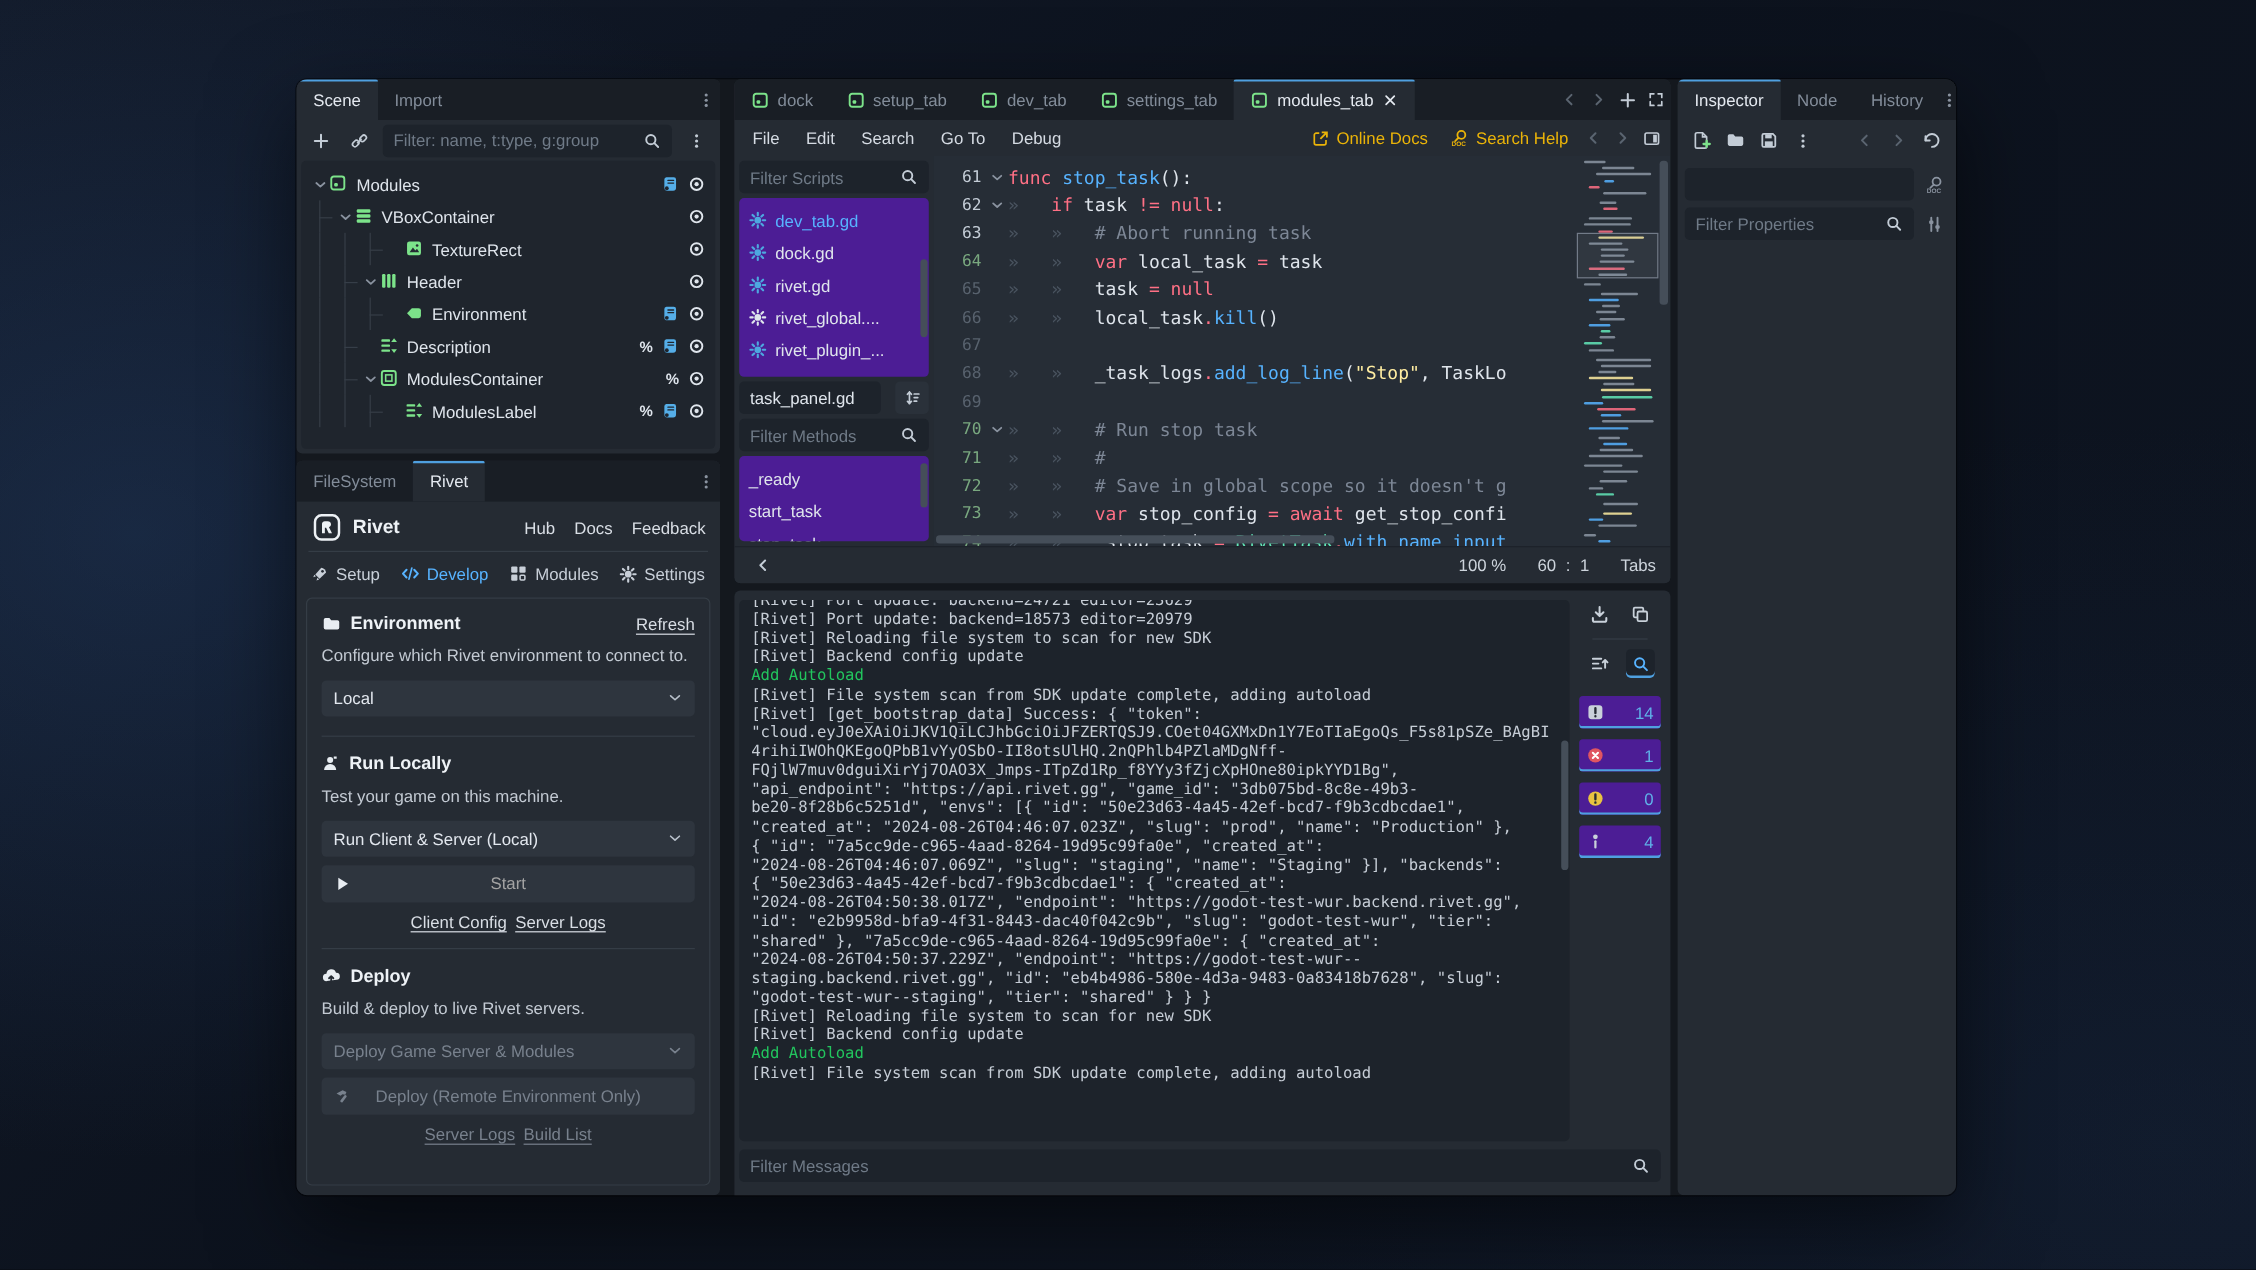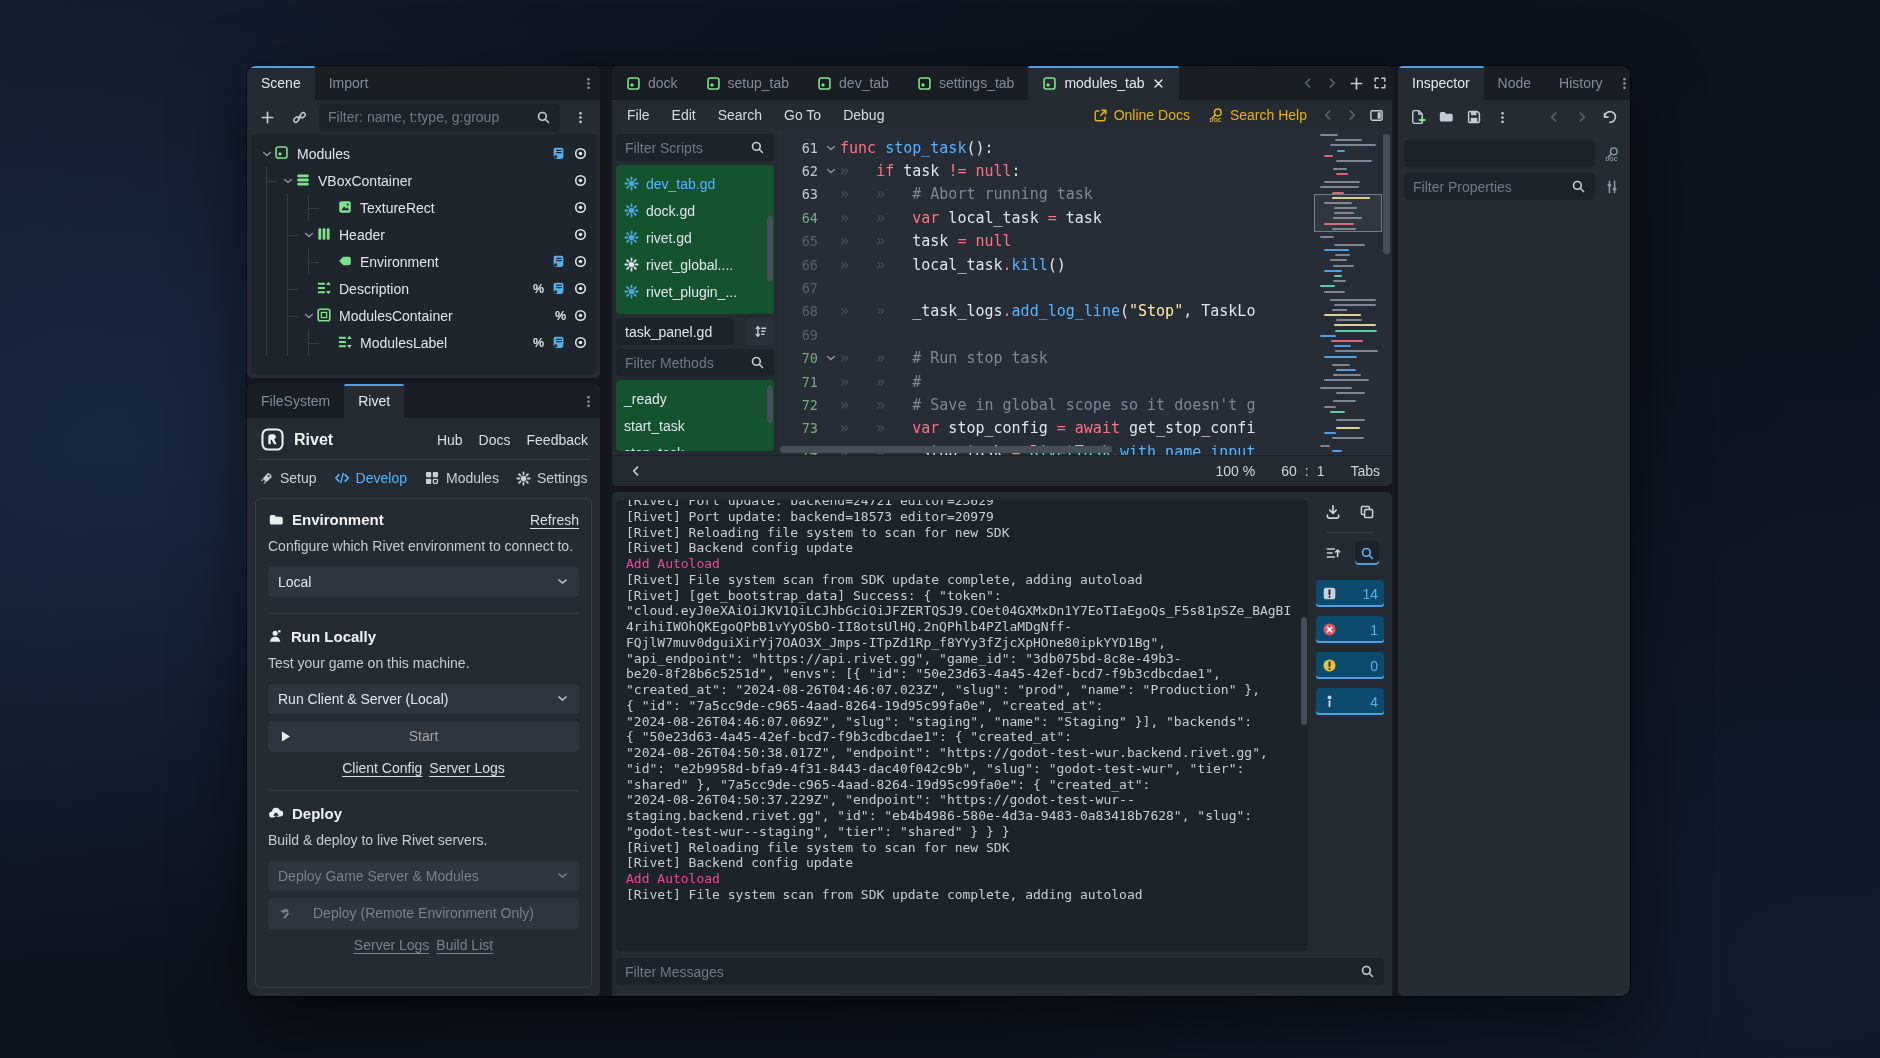--- a/index.html
+++ b/index.html
@@ -60,21 +60,21 @@
   .btn .bicon{position:absolute;left:10px;display:flex;color:#e8edf2;}
   .linksrow{display:flex;justify-content:center;gap:7px;margin-top:8px;}
   .disabled, .disabled *{color:#78818d !important;}
   
   #menubar{flex:0 0 30px;display:flex;align-items:center;padding:0 4px;background:#252b33;}
   .menu-item{padding:0 11px;color:#d5dbe3;}
   #menubar .spacer{flex:1;}
   .menu-act{display:flex;align-items:center;gap:6px;color:#eab308;padding:0 9px;}
   #sebody{flex:1;display:flex;min-height:0;}
   #scripts-side{flex:0 0 158px;display:flex;flex-direction:column;padding:4px;gap:4px;background:#252b33;}
-  .listbox{background:#14532d;border-radius:4px;position:relative;overflow:hidden;}
+  .listbox{background:#4c1d95;border-radius:4px;position:relative;overflow:hidden;}
   .litem{height:27px;display:flex;align-items:center;gap:7px;padding:0 8px;color:#dfe5ec;white-space:nowrap;}
   .litem .gear{display:flex;}
   .vscroll{position:absolute;right:1px;width:6px;border-radius:3px;background:#454e59;}
   #currow{display:flex;gap:12px;}
   #currow .curname{flex:1;}
   #currow .sortbtn{flex:0 0 28px;display:flex;align-items:center;justify-content:center;background:#2a313a;border-radius:4px;color:#c3ccd6;}
   #codewrap{flex:1;position:relative;background:#262d36;overflow:hidden;}
   #codelines{position:absolute;left:0;top:6px;right:80px;}
   .cline{display:flex;height:23.4px;align-items:center;}
   .cline .lnum{flex:0 0 40px;text-align:right;padding-right:7px;font-family:"DejaVu Sans Mono",monospace;font-size:13.5px;}
@@ -89,26 +89,26 @@
   #code-vscroll{position:absolute;right:2px;top:4px;width:7px;height:120px;background:#454e59;border-radius:3px;}
   #code-hscroll{position:absolute;left:2px;bottom:2px;height:7px;width:54%;background:#454e59;border-radius:3px;}
   #se-status{flex:0 0 30px;display:flex;align-items:center;background:#252b33;border-top:1px solid #1d222a;padding:0 12px;color:#cdd4dc;}
   #se-status .spacer{flex:1;}
   #se-status .sseg{margin-left:26px;}
   #se-status .ssegsm{margin-left:8px;}
   
   #outbody{flex:1;display:flex;min-height:0;padding:8px 8px 0 4px;gap:8px;}
   #logbox{flex:1;background:#1d232b;border-radius:4px;position:relative;overflow:hidden;padding:0 10px;}
   #loglines{margin-top:-7px;font-family:"DejaVu Sans Mono",monospace;font-size:13px;line-height:15.75px;color:#c6cdd6;white-space:pre;}
-  .logdim{color:#ec4899;}
+  .logdim{color:#22c55e;}
   #outtools{flex:0 0 58px;display:flex;flex-direction:column;align-items:center;}
   .otrow{display:flex;gap:10px;margin-bottom:6px;}
   .otbtn{width:24px;height:24px;display:flex;align-items:center;justify-content:center;color:#c9d1da;}
   .otbtn.activebox{background:#1d232b;border-radius:4px;color:#57b3ff;box-shadow:inset 0 -2px 0 #4fa0e0;}
-  .fbadge{width:56px;height:27px;display:flex;align-items:center;gap:8px;padding:0 6px;margin-top:9px;background:#0c4a6e;border-radius:3px;box-shadow:inset 0 -2px 0 #4fa0e0;}
+  .fbadge{width:56px;height:27px;display:flex;align-items:center;gap:8px;padding:0 6px;margin-top:9px;background:#4c1d95;border-radius:3px;box-shadow:inset 0 -2px 0 #4fa0e0;}
   .fbadge .cnt{color:#5fb0e8;font-size:14px;margin-left:auto;}
   #msgfilter{margin:7px 8px 0 4px;}
   #bottombar{flex:0 0 30px;display:flex;align-items:center;margin:4px 8px 6px 4px;padding:0 2px;}
   .btab{display:flex;align-items:center;gap:7px;padding:0 11px;color:#fdba74;white-space:nowrap;}
   .btab.active{color:#57b3ff;}
   .btab .dot{width:8px;height:8px;border-radius:50%;background:#c96a6a;}
   #bottombar .spacer{flex:1;}
   .version{color:#8a93a0;margin:0 10px 0 6px;}
   
   #insp-toolbar{flex:0 0 34px;display:flex;align-items:center;gap:4px;padding:0 8px;}

